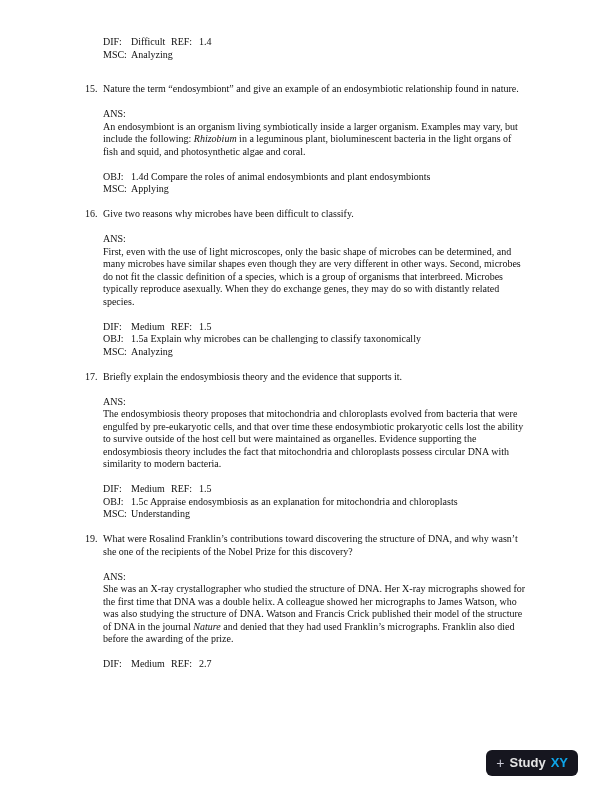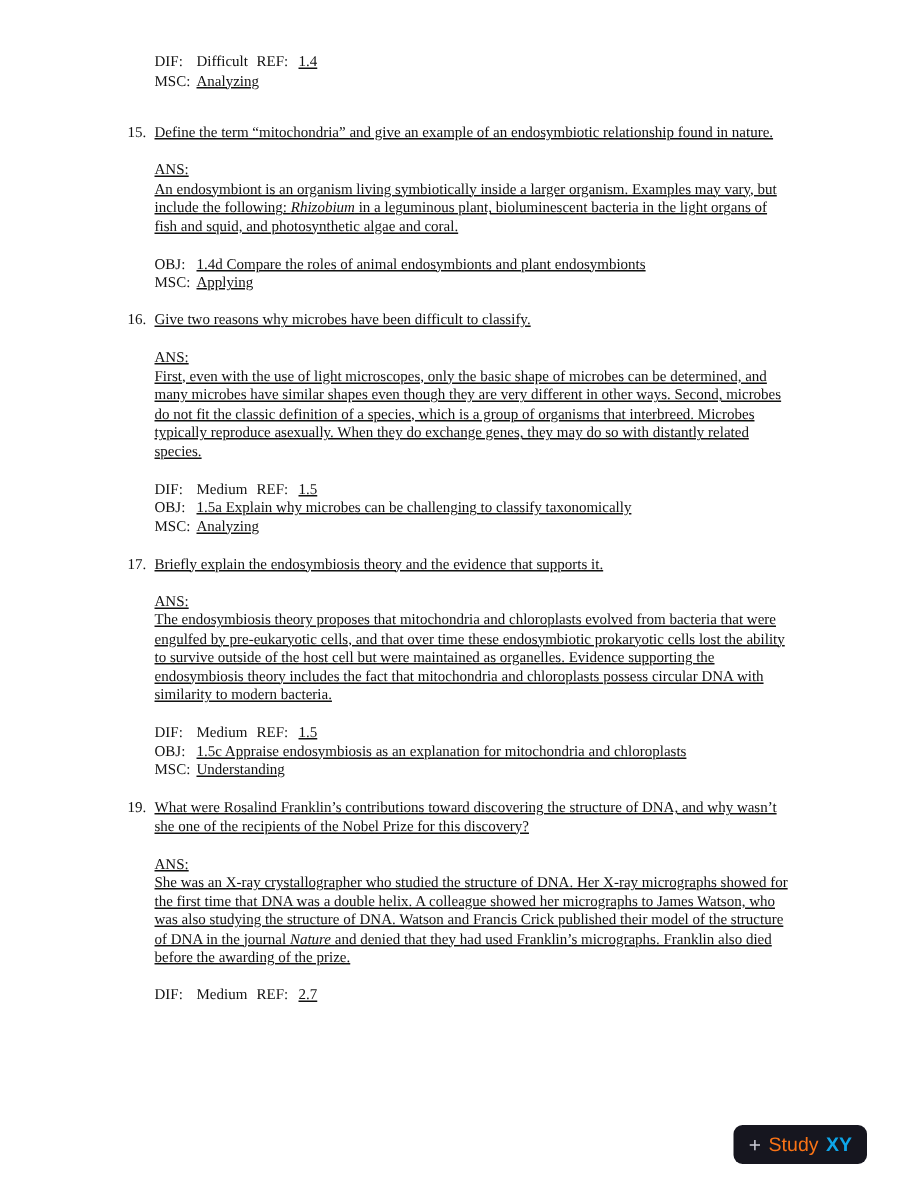--- a/index.html
+++ b/index.html
@@ -12,21 +12,20 @@
     line-height: 12.5px;
     color: #111111;
     position: relative;
     overflow: hidden;
   }
   .page-content {
     position: absolute;
     top: 36px;
     left: 85px;
     width: 443px;
-    text-decoration: underline;
   }
   p { margin: 0; }
   em { font-style: italic; text-align: right; }
 
   .top-meta { padding-left: 18px; margin-bottom: 22px; }
 
   .question { position: relative; padding-left: 18px; margin-bottom: 12.5px; }
   .qnum { position: absolute; left: 0; top: 0; text-align: center; }
   .qtext { margin-bottom: 12.5px; }
   .ans-block { margin-bottom: 12.5px; }
@@ -47,40 +46,40 @@
     padding: 0 10px;
     gap: 5px;
     font-family: "Liberation Sans", "DejaVu Sans", sans-serif;
   }
   .logo-plus {
     color: #c9c9d4;
     font-size: 14px;
     font-weight: 300;
     line-height: 1;
   }
-  .logo-study { color: #f97316; font-size: 13px; font-weight: 400; }
+  .logo-study { color: #e5e5e5; font-size: 13px; font-weight: 700; }
   .logo-xy { color: #0ea5e9; font-size: 13px; font-weight: 700; }
 </style>
 </head>
 <body>
 
 <div class="page-content">
 
   <div class="top-meta">
     <p class="meta-row">
       <span class="mlabel">DIF:</span><span class="mval-dif">Difficult</span><span class="mlabel">REF:</span><span>1.4</span>
     </p>
     <p class="meta-row">
       <span class="mlabel">MSC:</span><span>Analyzing</span>
     </p>
   </div>
 
   <div class="question">
     <span class="qnum">15.</span>
-    <p class="qtext">Define the term “mitochondria” and give an example of an endosymbiotic relationship found in nature.</p>
+    <p class="qtext">Nature the term “endosymbiont” and give an example of an endosymbiotic relationship found in nature.</p>
     <div class="ans-block">
       <p>ANS:</p>
       <p><span>An endosymbiont is an organism living symbiotically inside a larger organism. Examples may vary, but include the following: </span><em>Rhizobium</em><span> in a leguminous plant, bioluminescent bacteria in the light organs of fish and squid, and photosynthetic algae and coral.</span></p>
     </div>
     <div class="meta-block">
       <p class="meta-row">
         <span class="mlabel">OBJ:</span><span>1.4d Compare the roles of animal endosymbionts and plant endosymbionts</span>
       </p>
       <p class="meta-row">
         <span class="mlabel">MSC:</span><span>Applying</span>

